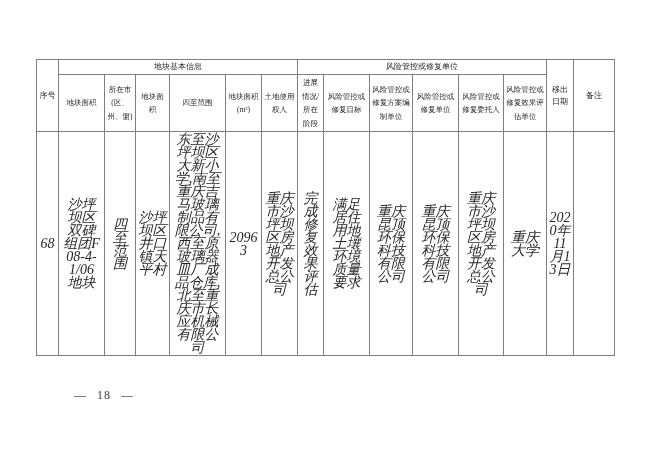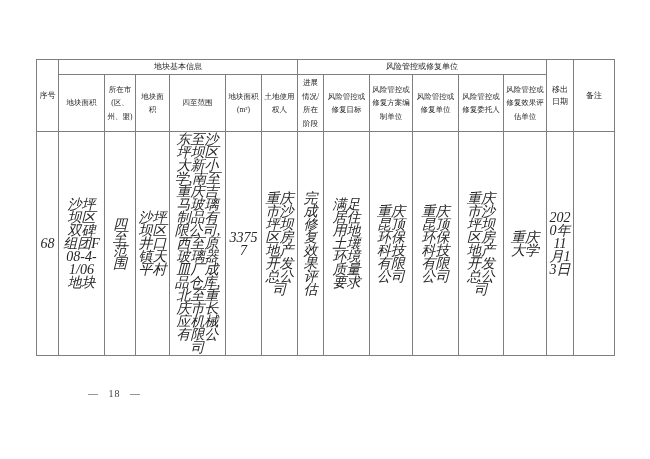--- a/index.html
+++ b/index.html
@@ -42,22 +42,22 @@
   }
   tr.data-row td {
     height: 140px;
     font-size: 14px;
     line-height: 13px;
     font-style: italic;
   }
   td.serial-cell { font-size: 8px; }
   .page-footer {
     position: absolute;
-    left: 88px; top: 388px;
-    font-size: 10px;
+    left: 74px; top: 388px;
+    font-size: 12px;
     color: #3c3c3c;
     word-spacing: 6px;
     letter-spacing: 1px;
   }
 </style>
 </head>
 <body>
 
 <div class="page">
 
@@ -100,21 +100,21 @@
       <td>风险管控或修复单位</td>
       <td>风险管控或修复委托人</td>
       <td>风险管控或修复效果评估单位</td>
     </tr>
     <tr class="data-row">
       <td class="serial-cell">68</td>
       <td>沙坪坝区双碑组团F08-4-1/06 地块</td>
       <td>四至范围</td>
       <td>沙坪坝区井口镇天平村</td>
       <td>东至沙坪坝区大新小学,南至重庆吉马玻璃制品有限公司,西至原玻璃器皿厂成品仓库,北至重庆市长应机械有限公司</td>
-      <td>33757</td>
+      <td>20963</td>
       <td>重庆市沙坪坝区房地产开发总公司</td>
       <td>完成修复效果评估</td>
       <td>满足居住用地土壤环境质量要求</td>
       <td>重庆昆顶环保科技有限公司</td>
       <td>重庆昆顶环保科技有限公司</td>
       <td>重庆市沙坪坝区房地产开发总公司</td>
       <td>重庆大学</td>
       <td>2020年11月13日</td>
       <td></td>
     </tr>

